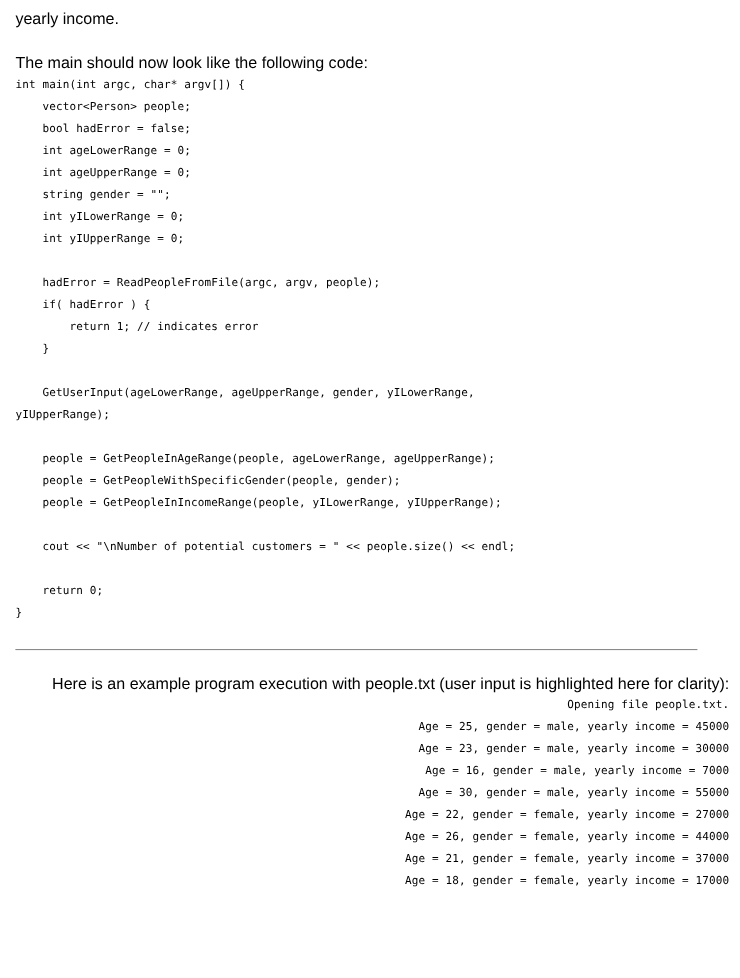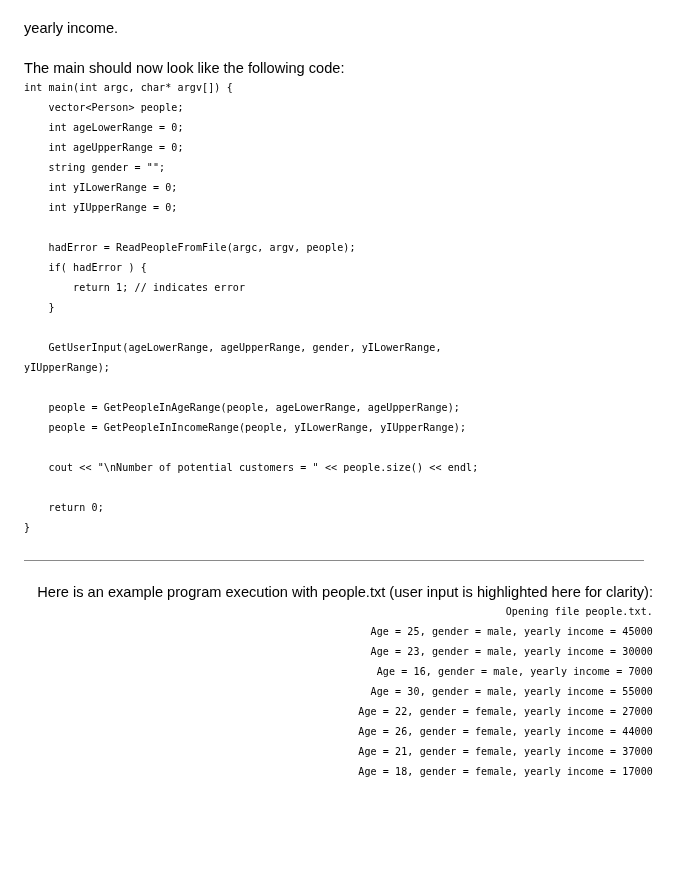--- a/index.html
+++ b/index.html
@@ -13,21 +13,21 @@
     height: 889px;
     overflow: hidden;
     font-family: "Liberation Sans", sans-serif;
     color: #000000;
     -webkit-font-smoothing: none;
   }
   .page {
     position: relative;
     width: 673px;
     height: 889px;
-    padding: 10px;
+    padding: 0;
     box-sizing: border-box;
   }
   .content {
     padding-left: 14px;
     padding-right: 10px;
     padding-top: 8px;
   }
   .prose {
     font-family: "Liberation Sans", sans-serif;
     font-size: 14.6px;
@@ -77,35 +77,37 @@
 
     <p class="prose">yearly income.</p>
 
     <div class="blank-line">&nbsp;</div>
 
     <p class="prose">The main should now look like the following code:</p>
 
     <div class="code-block">
       <pre class="code">int main(int argc, char* argv[]) {</pre>
       <pre class="code">    vector&lt;Person&gt; people;</pre>
+      <pre class="code">    bool hadError = false;</pre>
       <pre class="code">    int ageLowerRange = 0;</pre>
       <pre class="code">    int ageUpperRange = 0;</pre>
       <pre class="code">    string gender = "";</pre>
       <pre class="code">    int yILowerRange = 0;</pre>
       <pre class="code">    int yIUpperRange = 0;</pre>
       <pre class="code blank-line"></pre>
       <pre class="code">    hadError = ReadPeopleFromFile(argc, argv, people);</pre>
       <pre class="code">    if( hadError ) {</pre>
       <pre class="code">        return 1; // indicates error</pre>
       <pre class="code">    }</pre>
       <pre class="code blank-line"></pre>
       <pre class="code">    GetUserInput(ageLowerRange, ageUpperRange, gender, yILowerRange,</pre>
       <pre class="code">yIUpperRange);</pre>
       <pre class="code blank-line"></pre>
       <pre class="code">    people = GetPeopleInAgeRange(people, ageLowerRange, ageUpperRange);</pre>
+      <pre class="code">    people = GetPeopleWithSpecificGender(people, gender);</pre>
       <pre class="code">    people = GetPeopleInIncomeRange(people, yILowerRange, yIUpperRange);</pre>
       <pre class="code blank-line"></pre>
       <pre class="code">    cout &lt;&lt; "\nNumber of potential customers = " &lt;&lt; people.size() &lt;&lt; endl;</pre>
       <pre class="code blank-line"></pre>
       <pre class="code">    return 0;</pre>
       <pre class="code">}</pre>
     </div>
 
   </div>
 

